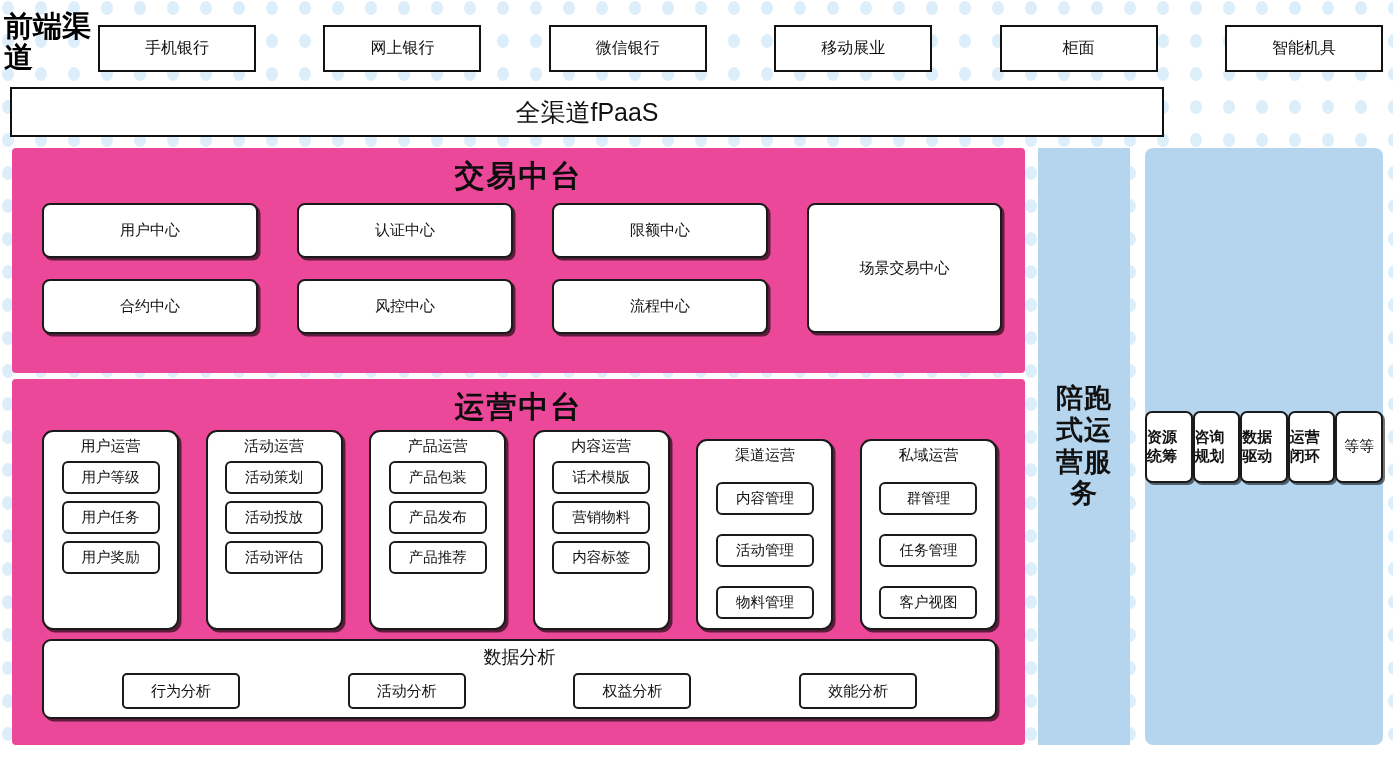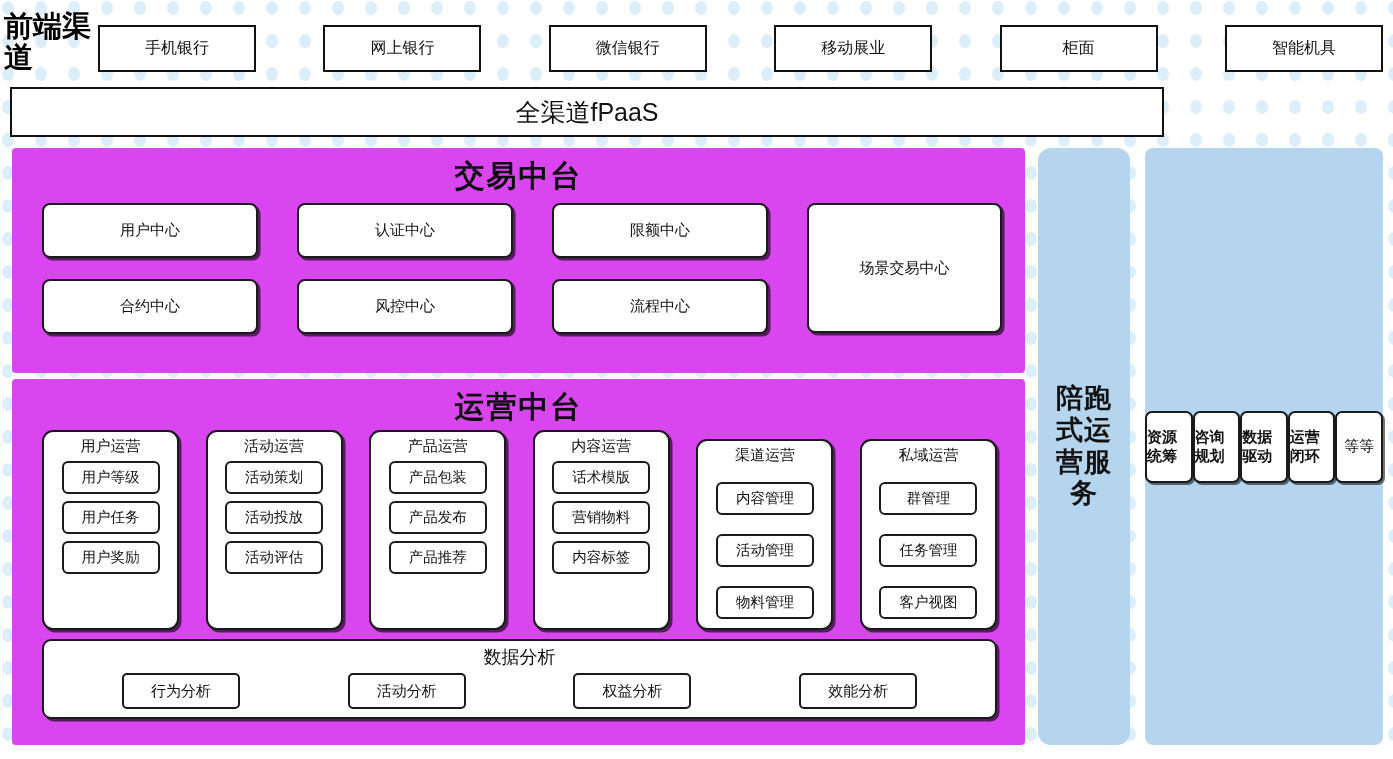--- a/index.html
+++ b/index.html
@@ -48,21 +48,21 @@
     font-size:25px;color:#111;
   }
 
   
   .body-wrap{
     position:absolute;left:0;top:148px;width:1393px;height:600px;
   }
   .col-left{position:absolute;left:12px;top:0;width:1013px;height:597px;}
   .col-mid{
     position:absolute;left:1038px;top:0;width:92px;height:597px;
-    background:#b5d5ee;border-radius:13px;
+    background:#b5d5ee;border-radius:0;
     display:flex;align-items:center;justify-content:center;
   }
   .vert-text{
     width:62px;font-size:27px;font-weight:700;color:#111;
     text-align:center;line-height:1.18;letter-spacing:1px;
   }
   .col-right{
     position:absolute;left:1145px;top:0;width:238px;height:597px;
     background:#b5d5ee;border-radius:8px;
     display:flex;flex-direction:row;align-items:center;
@@ -72,21 +72,21 @@
     width:193px;height:72px;background:#fff;
     border:2.5px solid #1a1a1a;border-radius:7px;
     box-shadow:2px 2px 0 rgba(0,0,0,.55);
     display:flex;align-items:center;justify-content:center;
     font-size:15px;font-weight:700;color:#111;box-sizing:border-box;
   }
   .right-box.plain{font-weight:400;}
 
   
   .panel{
-    background:#d946ef;border-radius:4px;position:absolute;left:0;
+    background:#ec4899;border-radius:4px;position:absolute;left:0;
     width:1013px;box-sizing:border-box;
   }
   #panel-trade{top:0;height:225px;}
   #panel-ops{top:231px;height:366px;}
   .panel-title{
     text-align:center;font-family:"Liberation Serif","DejaVu Serif",serif;
     font-weight:700;font-size:30px;color:#0d0d0d;
     padding-top:8px;letter-spacing:2px;
   }
 

